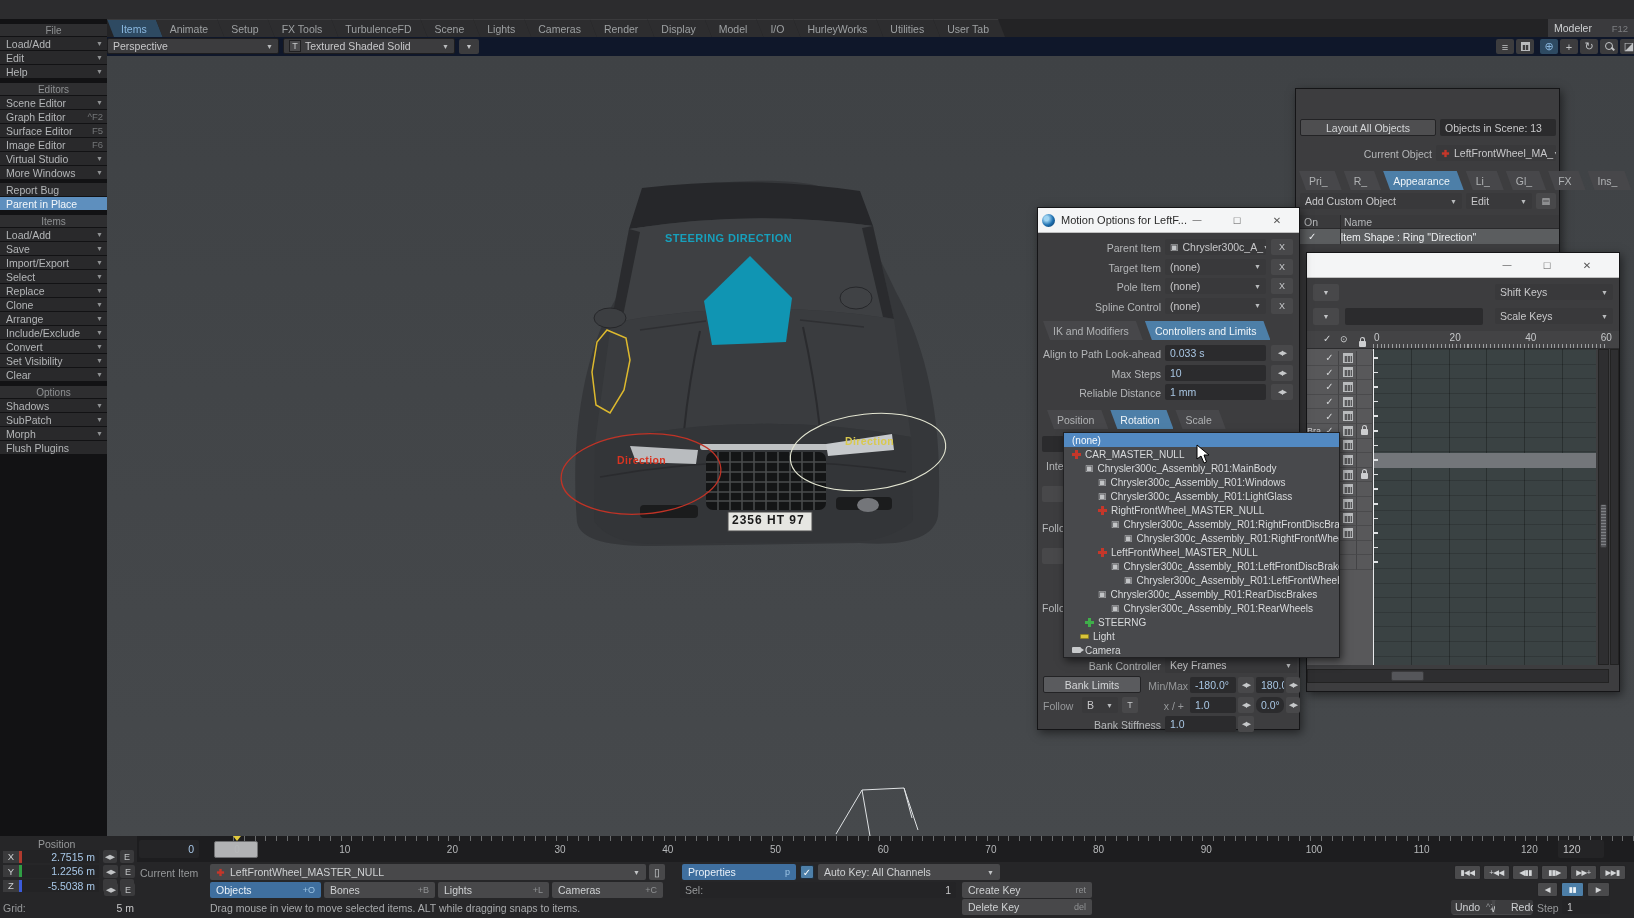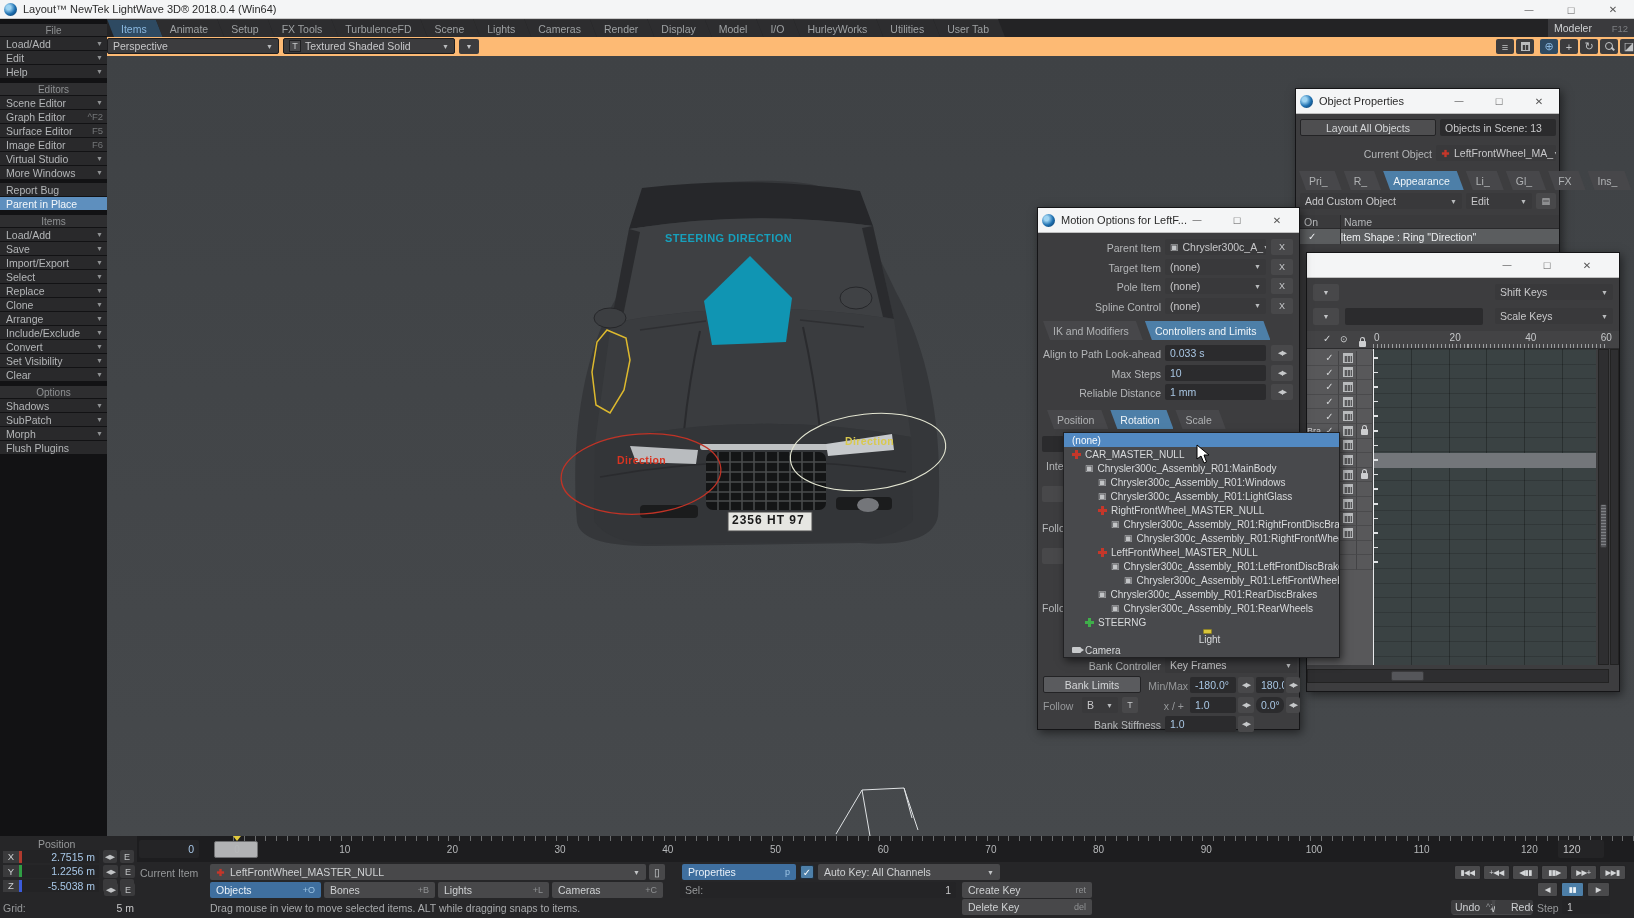--- a/index.html
+++ b/index.html
@@ -25,21 +25,21 @@
   
   #menubar { position:absolute; left:107px; top:19px; width:1527px; height:18px; background:#232325; display:flex; }
   .tab { height:18px; padding:0 16px 0 14px; margin-right:-7px; display:flex; align-items:center;
          background:#2d2d2f; color:#9da0a2; clip-path:polygon(0 0, calc(100% - 7px) 0, 100% 100%, 7px 100%);
          border-top:1px solid #3a3a3c; font-size:10.5px; white-space:nowrap; }
   .tab.active { background:#2e4a62; color:#8ab8e0; }
   #modeler-btn { position:absolute; right:0; top:19px; width:86px; height:18px; background:#3a3a3d;
                  display:flex; align-items:center; padding:0 6px; color:#cfd1d3; }
   #modeler-btn .key { margin-left:auto; color:#7d7f82; font-size:9.5px; }
 
-  #viewbar { position:absolute; left:107px; top:37px; width:1527px; height:19px; background:#fdba74; }
+  #viewbar { position:absolute; left:107px; top:37px; width:1527px; height:19px; background:#0f172a; }
   .ddfld { background:#3c3c3e; border:1px solid #1d1d1f; border-radius:2px; display:flex; align-items:center;
            padding:0 5px; color:#c8c8ca; height:16px; }
   .ddfld .arr { margin-left:auto; color:#b9bbbd; font-size:7px; }
   .mini-ico-btn { position:absolute; top:2px; width:18px; height:15px; background:#3c3c3e; border-radius:2px;
                   display:flex; align-items:center; justify-content:center; color:#c2c4c6; font-size:11px; }
   .mini-ico-btn.blue { background:#2e4a62; color:#8ab8e0; }
   .t-ico { width:12px; height:12px; background:#4a4a4c; border:1px solid #202022; color:#c6c8ca;
            font-size:9px; display:flex; align-items:center; justify-content:center; margin-right:4px; }
   .mag { position:relative; width:9px; height:9px; }
   .mag::before { content:""; position:absolute; left:0; top:0; width:6px; height:6px; border:1.5px solid #c2c4c6; border-radius:50%; }
@@ -158,29 +158,20 @@
          color:#fff; display:flex; align-items:center; justify-content:center; font-size:10px; }
   .tbtn { background:#4a4a4c; border:1px solid #242426; border-radius:2px; color:#d4d6d8;
           height:15px; display:flex; align-items:center; justify-content:center; font-size:7.5px;
           letter-spacing:-.5px; width:27px; margin-right:2px; }
 </style>
 </head>
 <body>
 
 <div id="screen">
 
-  <div class="main-titlebar">
-    <span class="lw-logo"></span>
-    <span class="main-title">Layout™ NewTek LightWave 3D® 2018.0.4 (Win64)</span>
-    <span class="winbtns">
-      <span class="winbtn i-min"></span>
-      <span class="winbtn i-max"></span>
-      <span class="winbtn i-close"></span>
-    </span>
-  </div>
 
   <div id="menubar">
       <div class="tab active">Items</div>
       <div class="tab">Animate</div>
       <div class="tab">Setup</div>
       <div class="tab">FX Tools</div>
       <div class="tab">TurbulenceFD</div>
       <div class="tab">Scene</div>
       <div class="tab">Lights</div>
       <div class="tab">Cameras</div>
@@ -370,29 +361,20 @@
 
       <path d="M836,834 L862,790 L904,788 L912,818 M862,790 L870,836 M904,788 L918,830" fill="none" stroke="#dfe2e4" stroke-width="1"></path>
     </svg>
     <span class="vp-label" style="left:558px;top:176px;color:#17a0bc;font-size:11px;">STEERING DIRECTION</span>
     <span class="vp-label" style="left:510px;top:398px;color:#d93421;font-size:10.5px;">Direction</span>
     <span class="vp-label" style="left:738px;top:379px;color:#d9c94e;font-size:10.5px;">Direction</span>
     <span style="position:absolute;left:625px;top:457px;color:#1a1a1a;font-weight:bold;font-size:12px;letter-spacing:1px;">2356 HT 97</span>
   </div>
 
   <div class="win" style="left:1295px;top:88px;width:265px;height:372px;z-index:10;">
-    <div class="win-titlebar">
-      <span class="lw-logo"></span>
-      <span>Object Properties</span>
-      <span class="winbtns">
-        <span class="winbtn i-min"></span>
-        <span class="winbtn i-max"></span>
-        <span class="winbtn i-close"></span>
-      </span>
-    </div>
     <div class="btn" style="left:4px;top:30px;width:136px;">Layout All Objects</div>
     <div class="fld" style="left:144px;top:30px;width:116px;height:17px;color:#c8c8ca;">Objects in Scene: 13</div>
     <span class="frm-label" style="left:36px;top:59px;width:100px;">Current Object</span>
     <div class="fld dd" style="left:140px;top:56px;width:120px;">
       <span class="ic-null red" style="transform:scale(.8);margin-right:4px;"></span>
       <span>LeftFrontWheel_MA_</span>
       <span class="arr">▼</span>
     </div>
     <div class="tabs-sm" id="op-tabs" style="left:3px;top:82px;">
         <div class="tab2">Pri_</div>
@@ -763,21 +745,21 @@
         <span>Chrysler300c_Assembly_R01:RearDiscBrakes</span>
       </div>
       <div class="tree-row" style="padding-left: 47px;">
         <span class="tree-ico ic-cube">▣</span>
         <span>Chrysler300c_Assembly_R01:RearWheels</span>
       </div>
       <div class="tree-row" style="padding-left: 21px;">
         <span class="tree-ico ic-null green"></span>
         <span>STEERNG</span>
       </div>
-      <div class="tree-row" style="padding-left: 16px; flex-direction: column;">
+      <div class="tree-row" style="padding-left: 16px;">
         <span class="tree-ico ic-light"></span>
         <span>Light</span>
       </div>
       <div class="tree-row" style="padding-left: 8px;">
         <span class="tree-ico ic-cam"></span>
         <span>Camera</span>
       </div>
     </div>
 
   <svg style="position:absolute;left:1196px;top:444px;z-index:50;" width="14" height="20">

